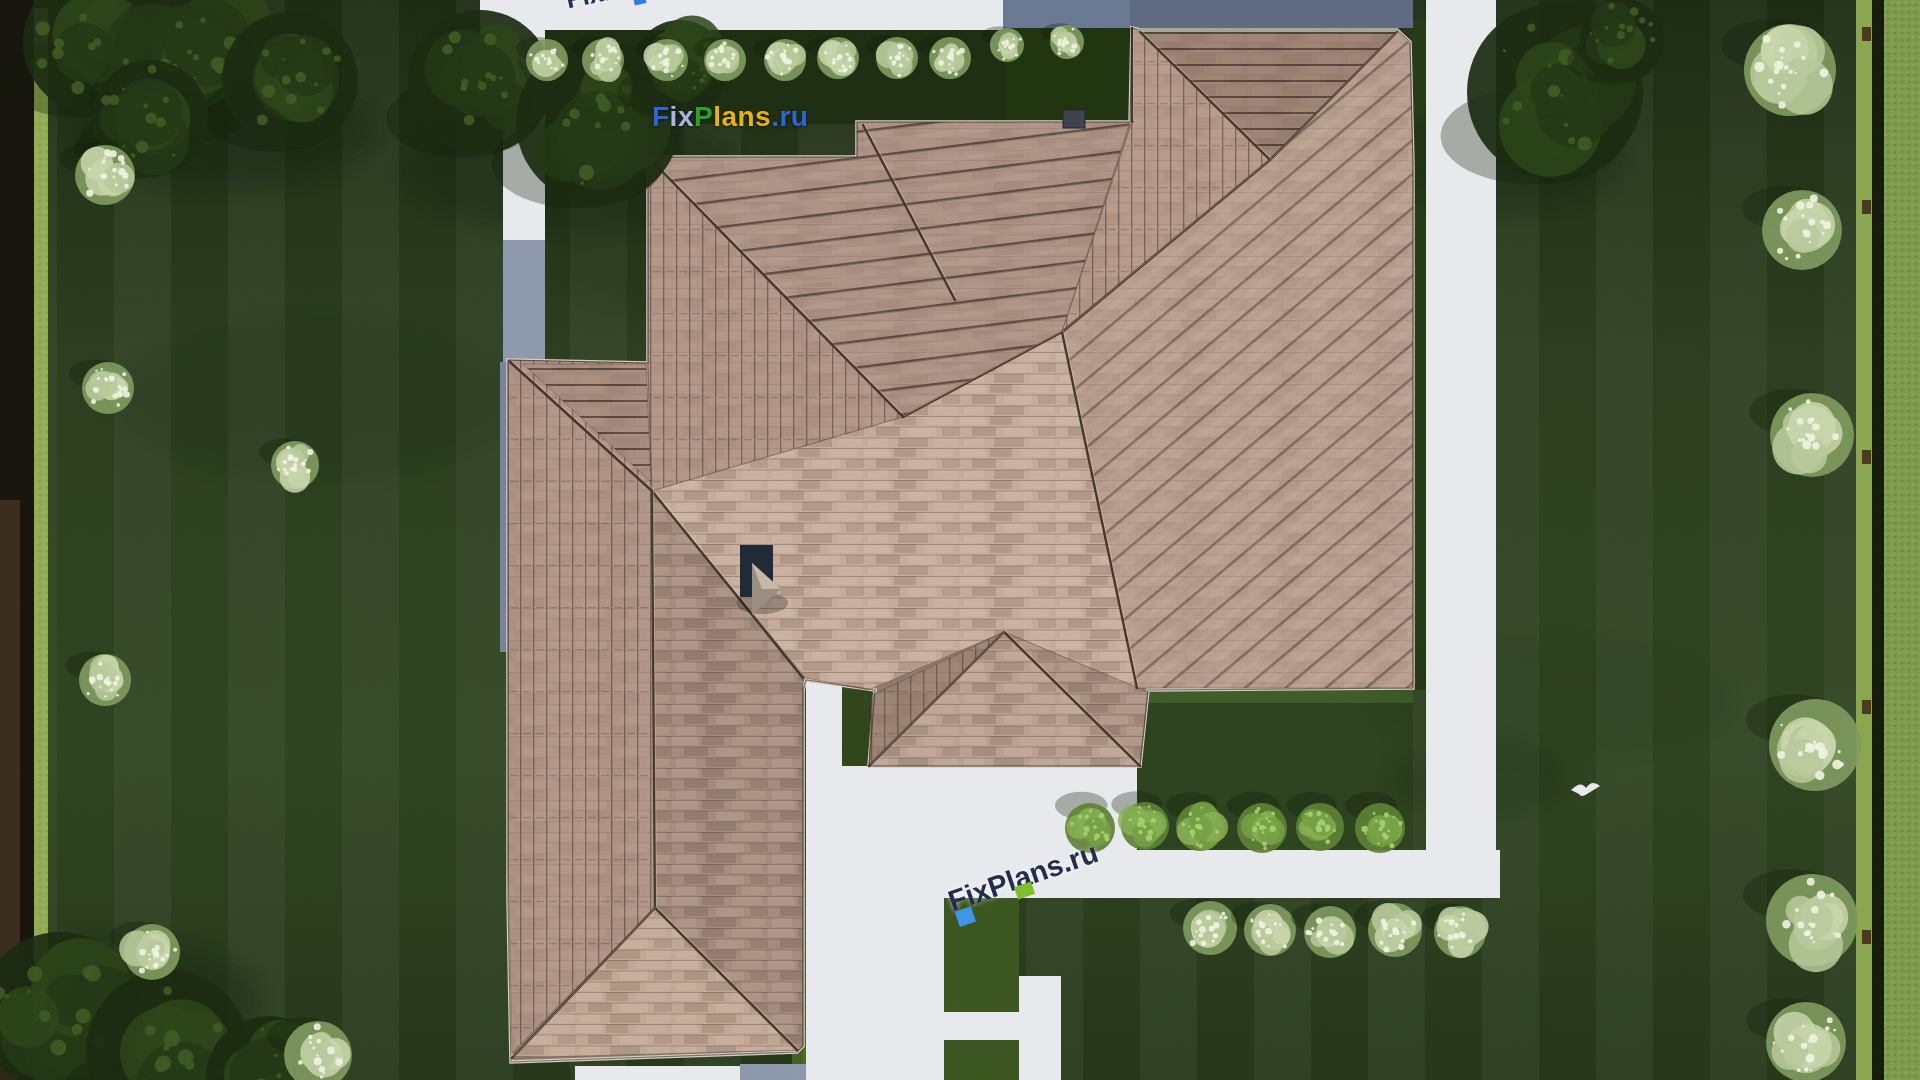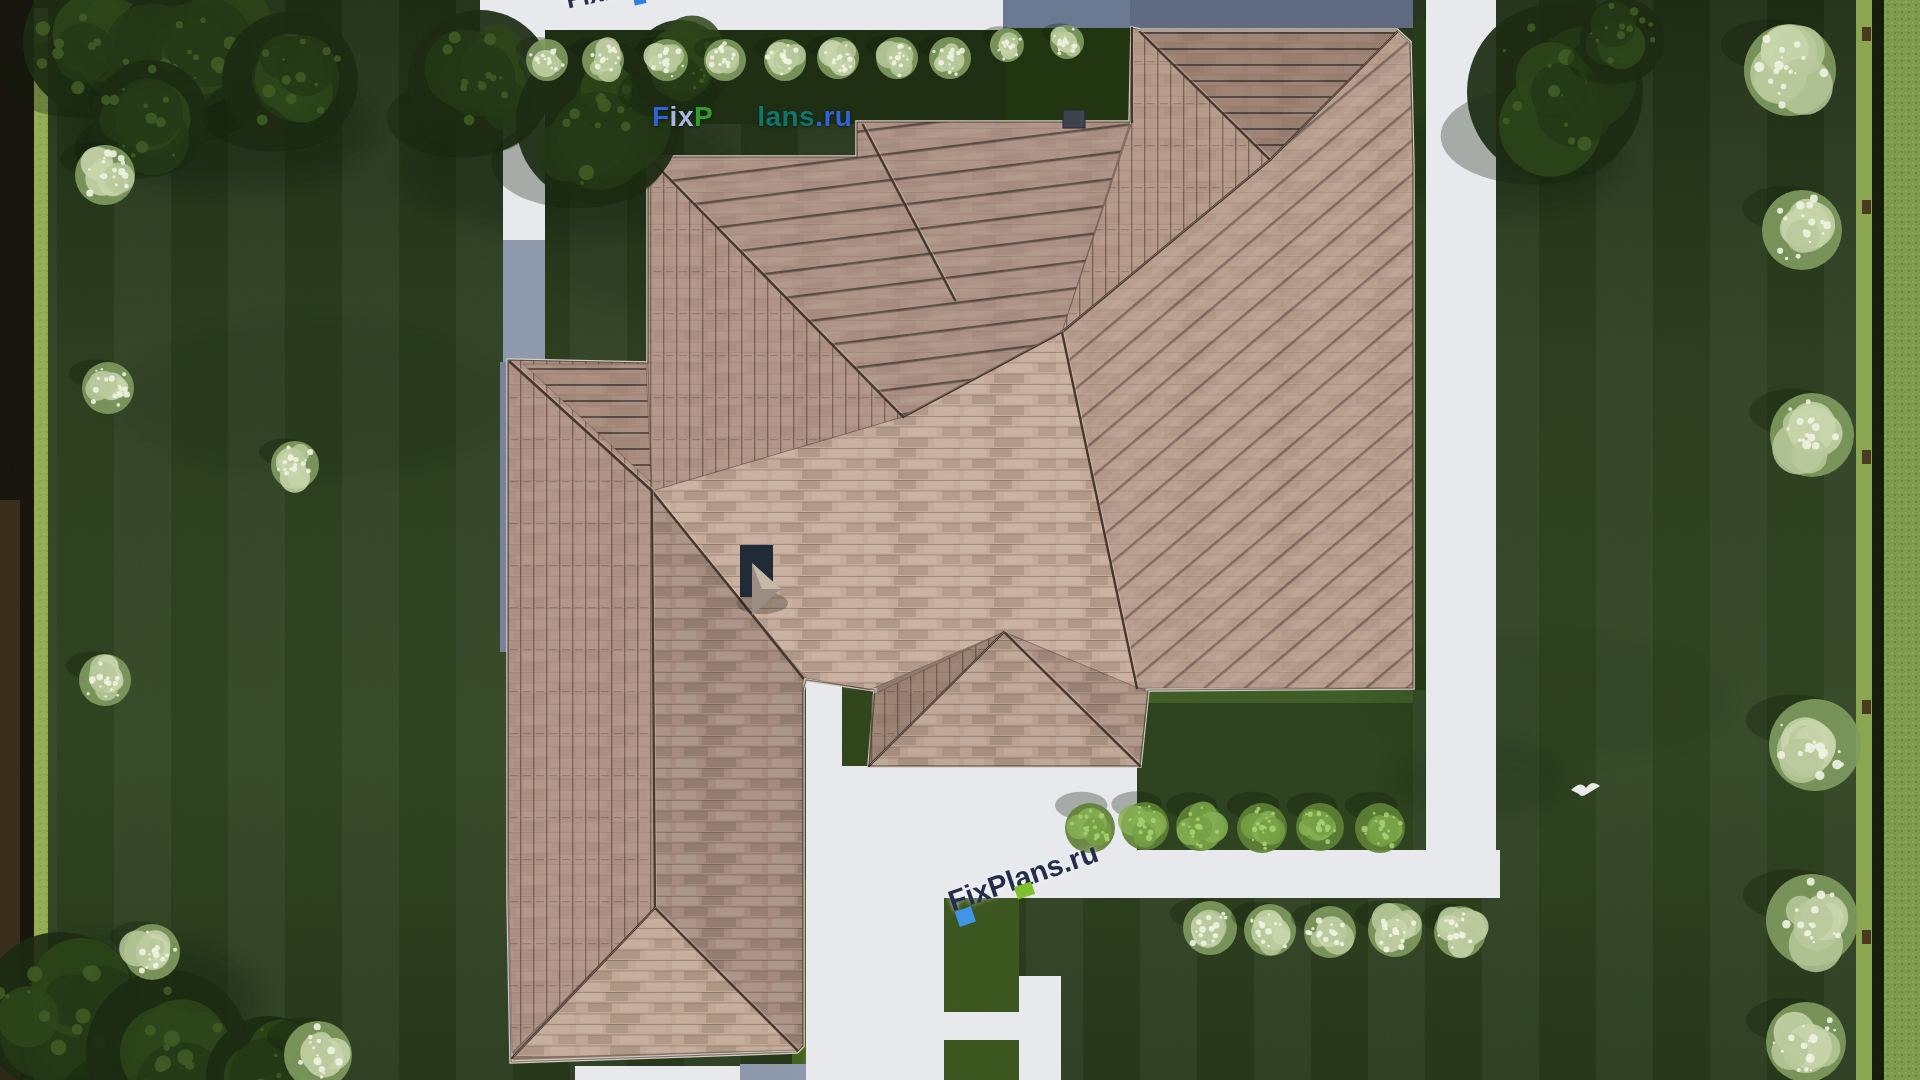--- a/index.html
+++ b/index.html
@@ -1369,16 +1369,16 @@
           <circle cx="1393.6372591405764" cy="817.106001474604" r="1.2" fill="#AACF72" opacity="0.9"></circle>
           <circle cx="1382.5431516215126" cy="826.5997738834993" r="1.7307718762313016" fill="#AACF72" opacity="0.9"></circle>
           <circle cx="1380.677611161724" cy="828.9377463254239" r="2.194771562353708" fill="#AACF72" opacity="0.9"></circle>
           <circle cx="1400.3481413420798" cy="823.1323203901673" r="2.2116578707355075" fill="#AACF72" opacity="0.9"></circle>
           <circle cx="1378.4487670108842" cy="843.4122985476935" r="1.2711242167279124" fill="#AACF72" opacity="0.9"></circle>
         </g>
       </g>
       <path d="M1571,790 q10,-10 15,-2 q6,-9 14,-2 l-13,8 q-6,4 -8,0 z" fill="#F2F4F6" opacity="0.95"></path>
       <rect x="0" y="0" width="1920" height="1080" filter="url(#grain)" opacity="0.5"></rect>
     </svg>
-  <div id="wm-top" class="wm" style="left: 652px; top: 101px; font-size: 28px;"><span style="color: rgb(46, 100, 216);">F</span><span style="color: rgb(169, 182, 228); margin-top: 32px;">ix</span><span style="color: rgb(47, 158, 46);">P</span><span style="color: #0f766e; margin-left: 44px;">lans</span><span style="color: rgb(46, 100, 216);">.</span><span style="color: rgb(46, 100, 216);">ru</span></div>
+  <div id="wm-top" class="wm" style="left: 652px; top: 101px; font-size: 28px;"><span style="color: rgb(46, 100, 216);">F</span><span style="color: rgb(169, 182, 228); margin-top: 32px;">ix</span><span style="color: rgb(47, 158, 46);">P</span><span style="color: #eab308;">lans</span><span style="color: rgb(46, 100, 216);">.</span><span style="color: rgb(46, 100, 216);">ru</span></div>
   <div id="wm-bottom" class="wm" style="left: 944px; top: 887px; font-size: 29px; color: rgb(36, 45, 75); transform: rotate(-19deg);"><span id="wm-bottom-text">FixPlans.ru</span><span class="acc" style="left: 2px; top: 27px; width: 17px; height: 16px; background: rgb(63, 150, 232);"></span><span class="acc" style="left: 66px; top: 23px; width: 18px; height: 13px; background: rgb(127, 190, 46);"></span></div>
   <div id="wm-edge" class="wm" style="left: 563px; top: -15px; font-size: 26px; color: rgb(39, 48, 78); transform: rotate(-12deg);"><span id="wm-edge-text">FixPlans.ru</span><span class="acc" style="left: 66px; top: 24px; width: 12px; height: 11px; background: rgb(47, 128, 224);"></span></div>
 </div>
 
 </body></html>

